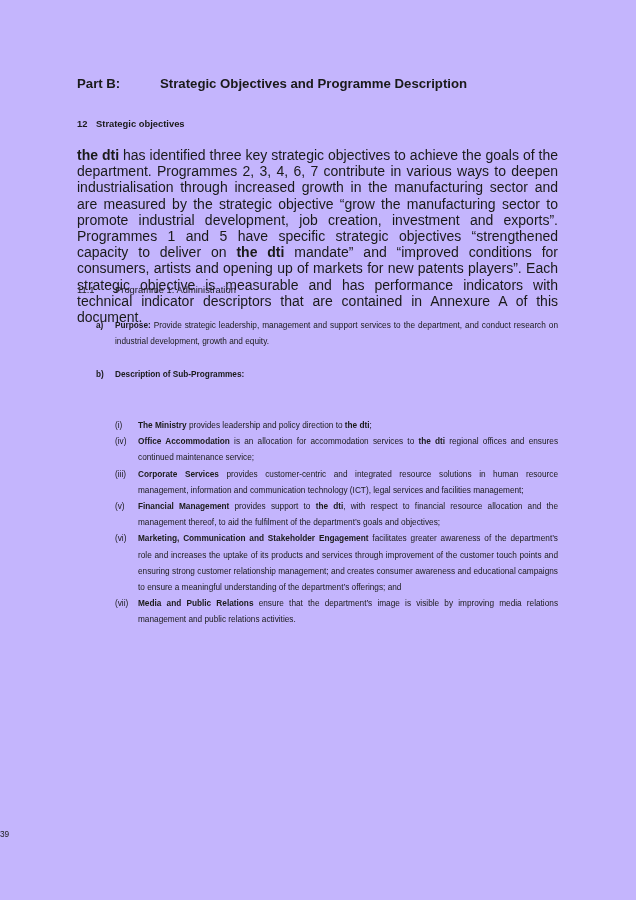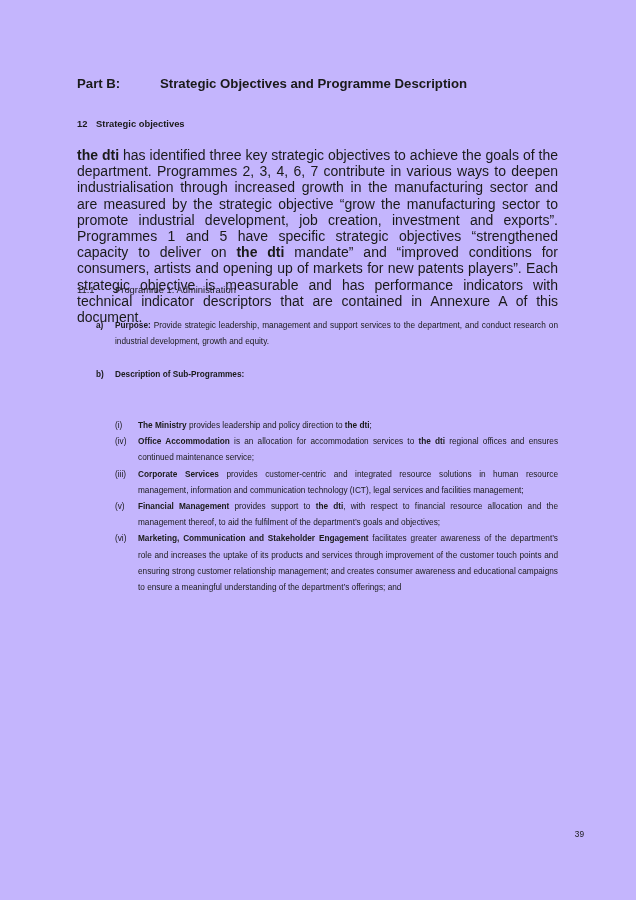--- a/index.html
+++ b/index.html
@@ -17,21 +17,21 @@
     .lettered { position: absolute; left: 96px; width: 462px; font-size: 8.25px; line-height: 16.2px; }
     .lettered .lbl { position: absolute; left: 0; top: 0; font-weight: bold; }
     .lettered .body { margin-left: 19px; text-align: justify; }
     .item-a { top: 318px; }
     .item-b { top: 367px; }
     .sublist { position: absolute; left: 115px; top: 418px; width: 443px; font-size: 8.25px; line-height: 16.2px; }
     .sub { position: relative; margin-bottom: 0; }
     .sub .rn { position: absolute; left: 0; top: 0; }
     .sub .txt { margin-left: 23px; text-align: justify; }
     b { font-weight: bold; }
-    .pgnum { position: absolute; left: 0; width: 584px; top: 830px; text-align: right; font-size: 8.25px; }
+    .pgnum { position: absolute; left: 0; width: 636px; top: 830px; text-align: left; font-size: 8.25px; }
   </style>
 </head>
 <body>
 
 <div class="page">
 
   <div class="h1">
     <span class="num">Part B:</span><span>Strategic Objectives and Programme Description</span>
   </div>
 
@@ -69,16 +69,20 @@
         <div class="txt"><b>Corporate Services</b><span> provides customer-centric and integrated resource solutions in human resource management, information and communication technology (ICT), legal services and facilities management;</span></div>
       </div>
       <div class="sub">
         <span class="rn">(v)</span>
         <div class="txt"><b>Financial Management</b><span> provides support to </span><b>the dti</b><span>, with respect to financial resource allocation and the management thereof, to aid the fulfilment of the department’s goals and objectives;</span></div>
       </div>
       <div class="sub">
         <span class="rn">(vi)</span>
         <div class="txt"><b>Marketing, Communication and Stakeholder Engagement</b><span> facilitates greater awareness of the department’s role and increases the uptake of its products and services through improvement of the customer touch points and ensuring strong customer relationship management; and creates consumer awareness and educational campaigns to ensure a meaningful understanding of the department’s offerings; and</span></div>
       </div>
+      <div class="sub">
+        <span class="rn">(vii)</span>
+        <div class="txt"><b>Media and Public Relations</b><span> ensure that the department’s image is visible by improving media relations management and public relations activities.</span></div>
+      </div>
     </div>
 
   <div class="pgnum">39</div>
 </div>
 
 </body></html>

